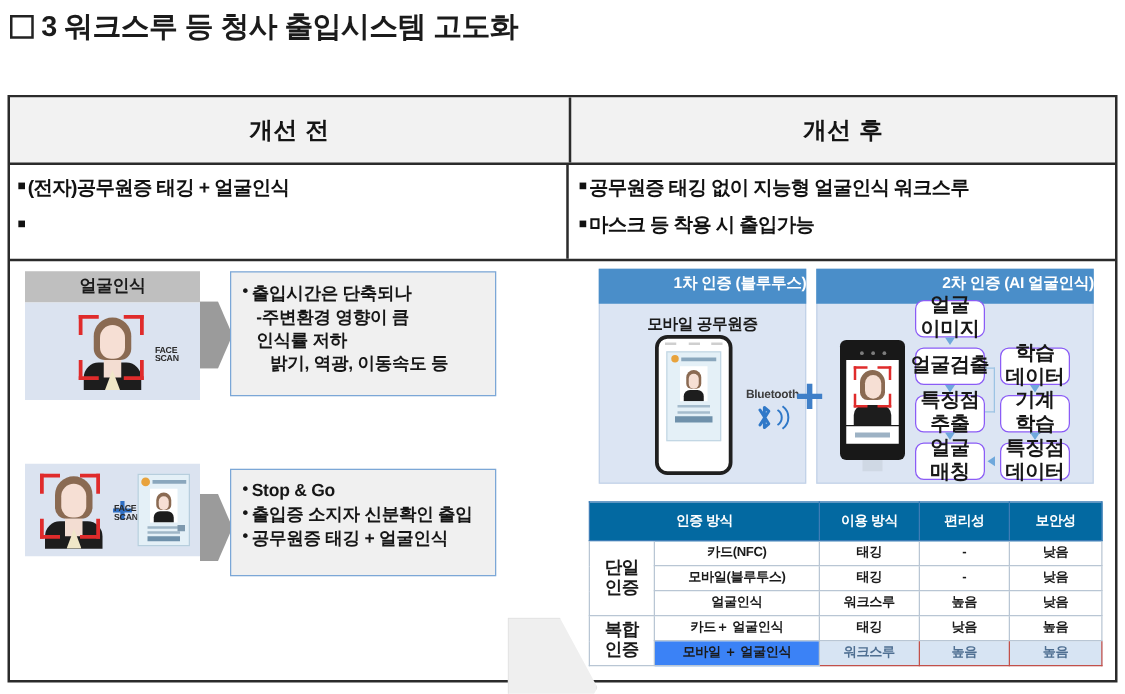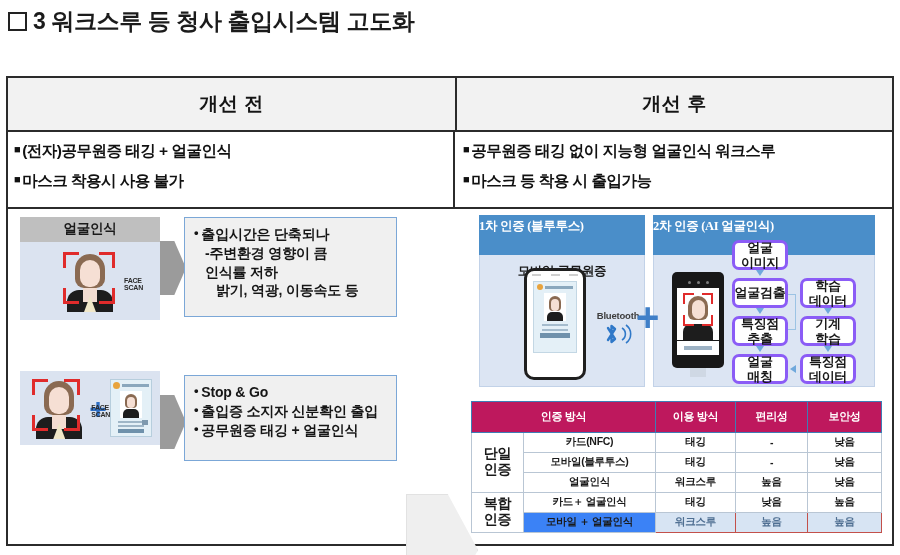--- a/index.html
+++ b/index.html
@@ -251,25 +251,24 @@
     background: #dce5f3;
     border: 1px solid #c2d2e8;
     box-sizing: border-box;
   }
   .stage-head {
     background: #4a8ec9;
     color: #ffffff;
     font-size: 12.5px;
     font-weight: bold;
     letter-spacing: -0.3px;
-    text-align: left;
-    padding: 3px 0 20px;
+    text-align: right;
+    padding: 3px 0 8px;
     white-space: nowrap;
     margin: -1px -1px 0 -1px;
-    font-family: Liberation Serif, serif;
   }
   .stage1 { left: 22px; top: 6px; width: 166px; height: 172px; }
   .stage2 { left: 196px; top: 6px; width: 222px; height: 172px; }
 
   .stage-caption {
     text-align: center;
     font-size: 12.5px;
     font-weight: bold;
     letter-spacing: -0.3px;
     margin-top: 8px;
@@ -333,28 +332,28 @@
   .ts-b3 { left: 6px; bottom: 14px; border-width: 0 0 2px 2px; }
   .ts-b4 { right: 6px; bottom: 14px; border-width: 0 2px 2px 0; }
   .term-strip { width: 42px; height: 14px; background: #fff; margin: 1px auto 0; display: flex; align-items: center; justify-content: center; }
   .term-strip i { display: block; width: 28px; height: 4px; background: #9db2c4; }
   .term-stand { position: absolute; left: 50%; transform: translateX(-50%); bottom: -9px; width: 16px; height: 9px; background: #cfd8e4; }
 
   
   .node {
     position: absolute;
     background: #ffffff;
-    border: 3px solid #8b5cf6;
+    border: 1px solid #8b5cf6;
     border-radius: 7px;
     box-sizing: border-box;
     display: flex;
     flex-direction: column;
     align-items: center;
     justify-content: center;
-    font-size: 13px;
+    font-size: 16px;
     font-weight: bold;
     letter-spacing: -0.3px;
     line-height: 1.18;
     color: #171717;
     text-align: center;
     white-space: nowrap;
   }
   .node-c1 { left: 78px; width: 56px; }
   .node-c2 { left: 146px; width: 56px; }
   .nrow1 { top: 24px;  height: 30px; }
@@ -397,21 +396,21 @@
     border: 1px solid #b9c6d4;
     text-align: center;
     padding: 2px 1px 3px;
     white-space: nowrap;
     color: #1a1a1a;
     font-weight: bold;
     height: 17px;
     box-sizing: border-box;
   }
   .cmp-table thead th {
-    background: #be185d;
+    background: #0369a1;
     color: #ffffff;
     border-color: #3d7db6;
     font-size: 11px;
     height: 31px;
   }
   .cmp-table td.group { background: #ffffff; font-size: 14px; line-height: 1.12; }
   .row-hl td {
     background: #d7e4f3;
     color: #4f6f92;
     border-color: #c3504a;
@@ -438,21 +437,20 @@
   </div>
 
   <div class="bullet-band">
     <div class="bullet-cell left">
       <div class="bullet-line">
         <span class="bullet-mark">■</span>
         <span>(전자)공무원증 태깅 + 얼굴인식</span>
       </div>
       <div class="bullet-line">
         <span class="bullet-mark">■</span>
-        <span>마스크 착용시 사용 불가</span>
       </div>
     </div>
     <div class="bullet-cell right">
       <div class="bullet-line">
         <span class="bullet-mark">■</span>
         <span>공무원증 태깅 없이 지능형 얼굴인식 워크스루</span>
       </div>
       <div class="bullet-line">
         <span class="bullet-mark">■</span>
         <span>마스크 등 착용 시 출입가능</span>

